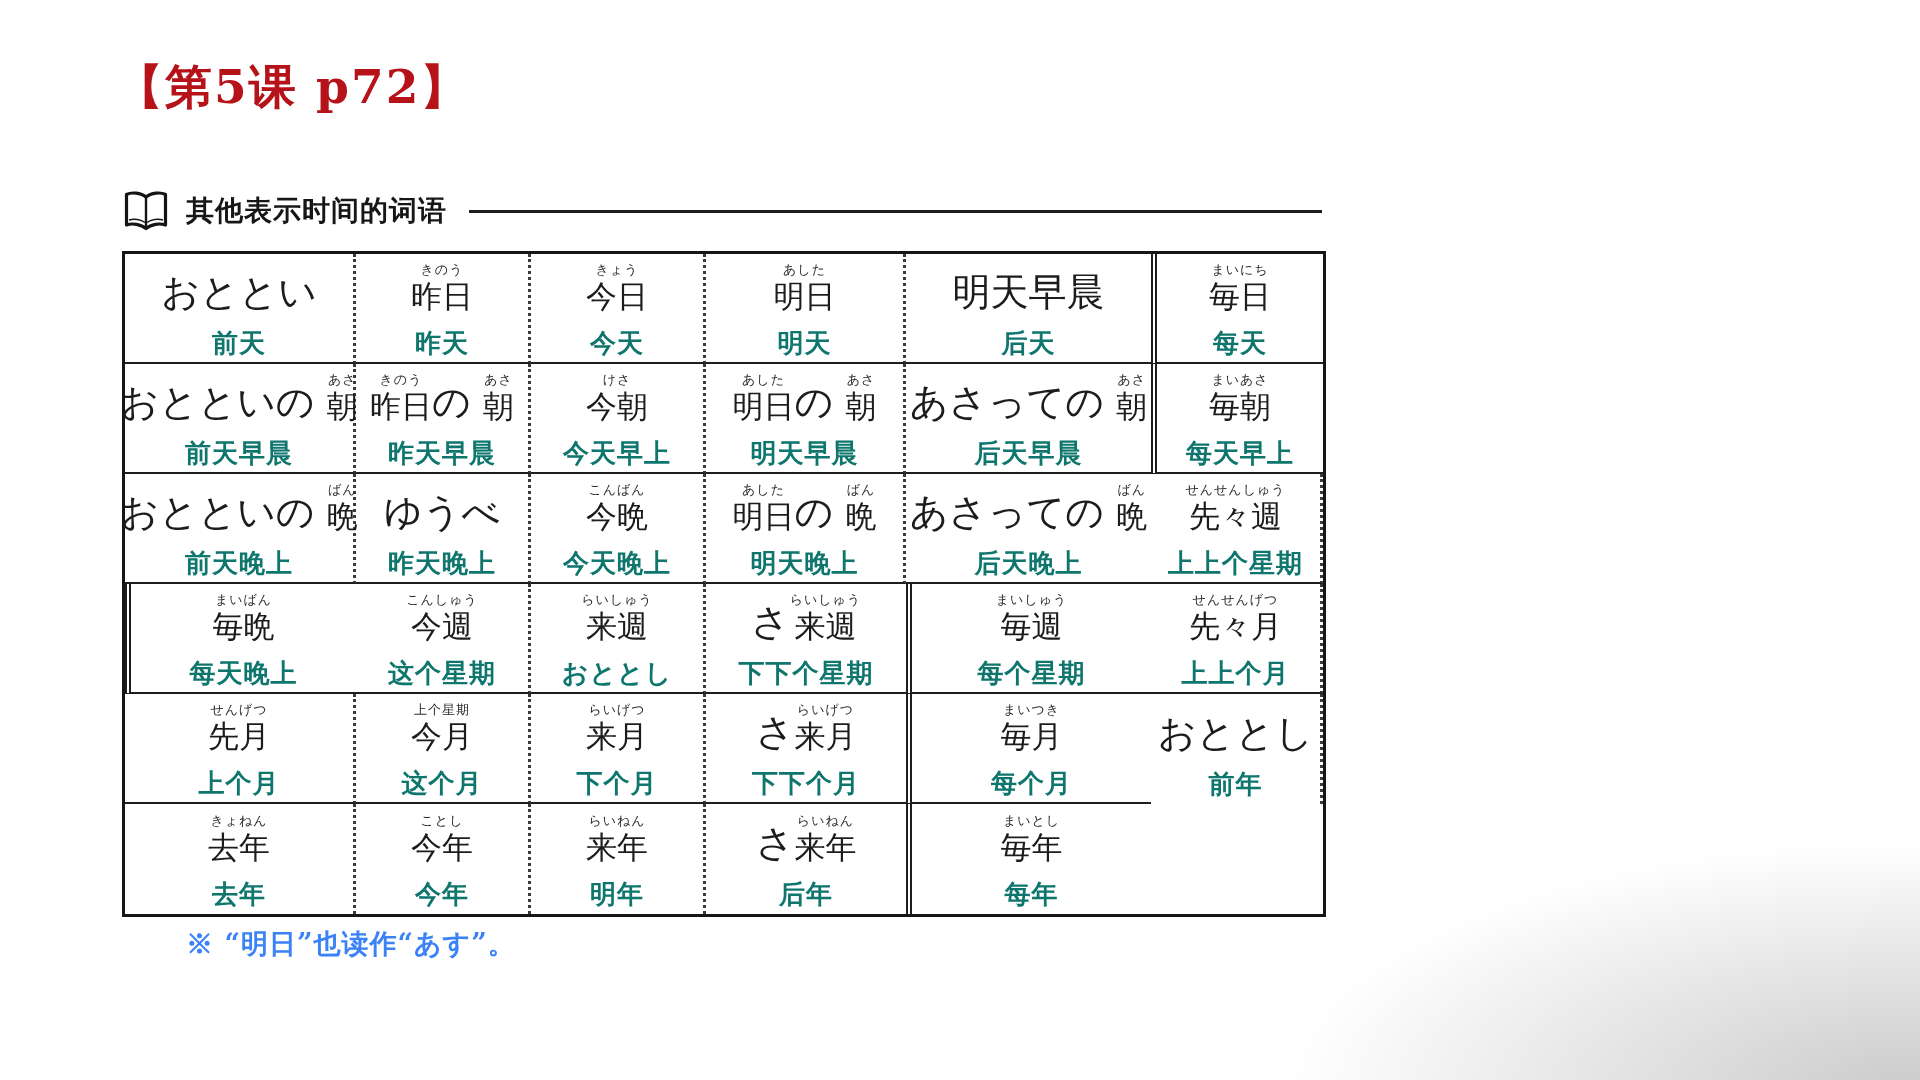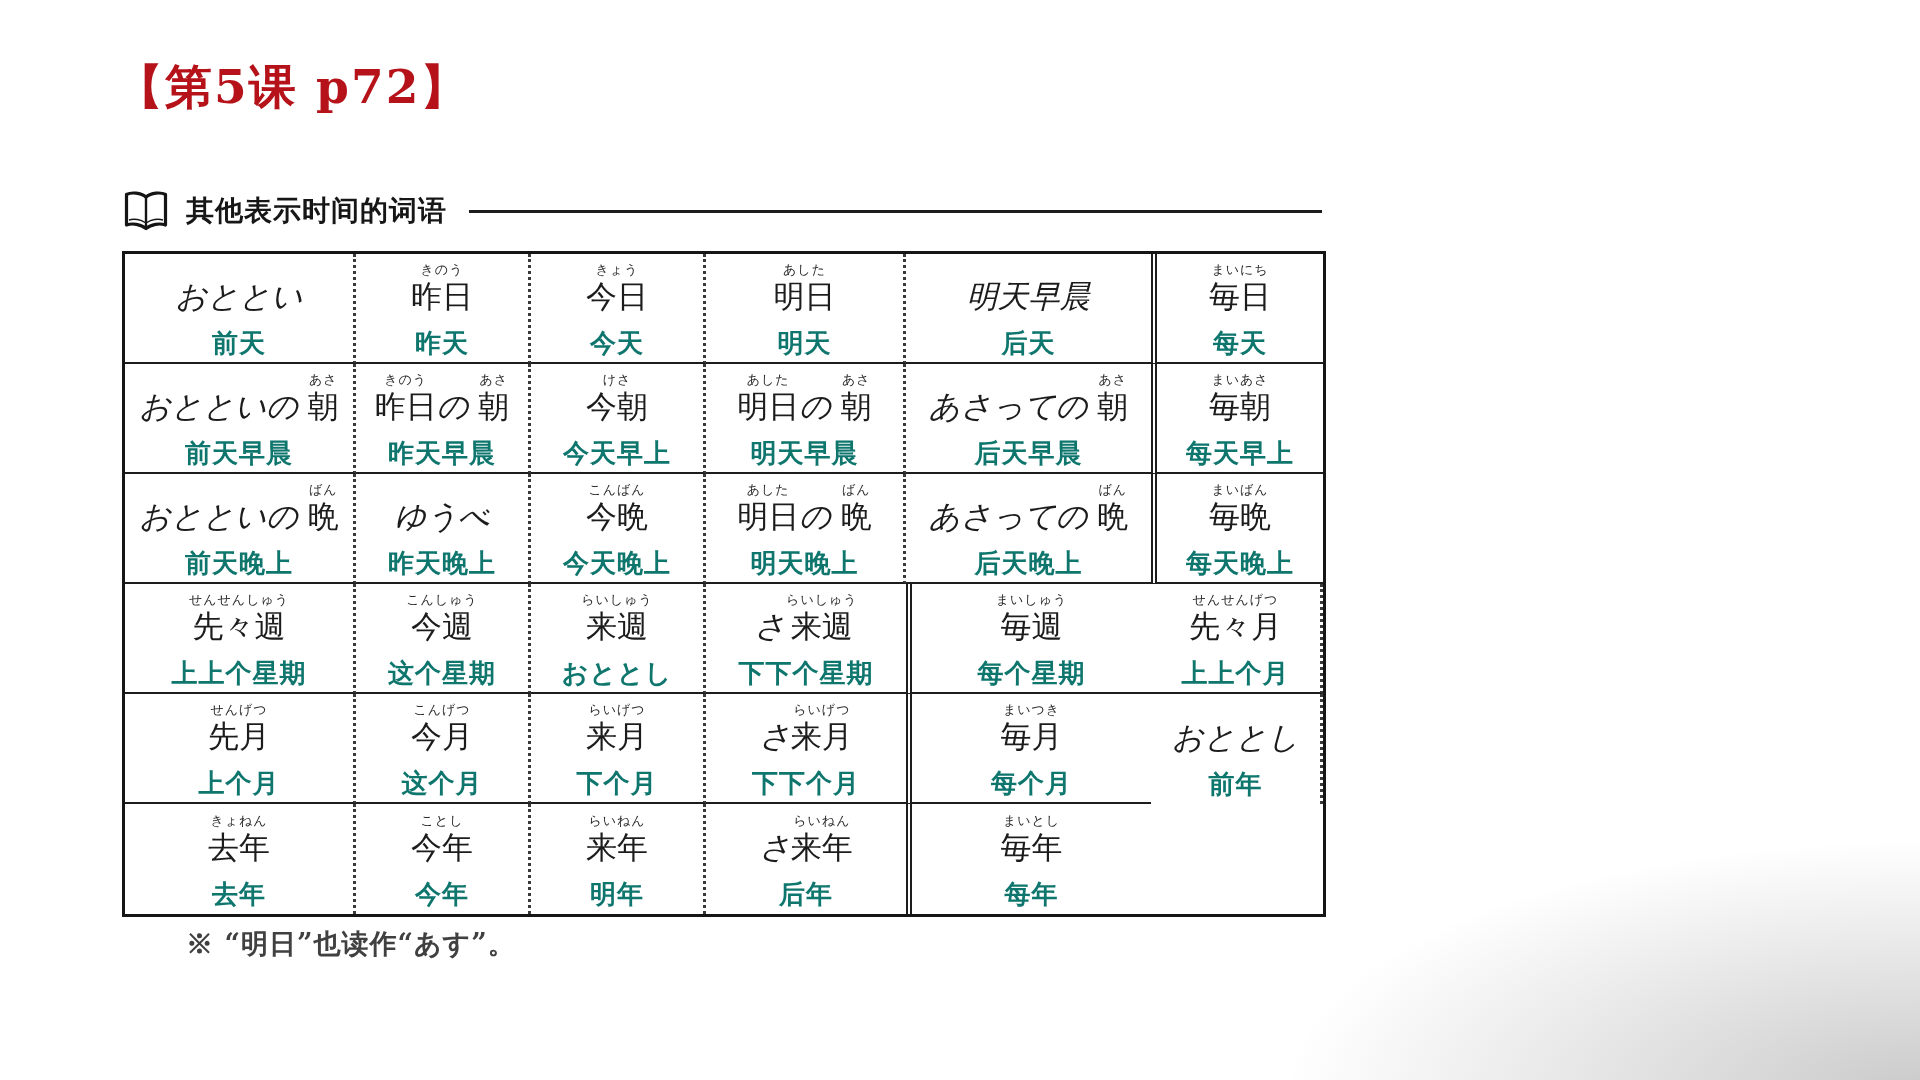--- a/index.html
+++ b/index.html
@@ -42,35 +42,35 @@
   }
   .cell.c4 { border-right:none; }
   .cell.c5 { border-right:none; border-left:6px double #1d1d1d; }
   .cell.r5 { border-bottom:none; }
 
   .jp {
     display:flex; align-items:flex-end; justify-content:center;
     height:56px; color:#1c1c1c;
     font-family:"DejaVu Serif", serif;
   }
-  .plain { font-size:31px; line-height:1.05; white-space:pre;font-style:italic; }
+  .plain { font-size:38px; line-height:1.05; white-space:pre; }
   .rbgroup { display:inline-flex; flex-direction:column; align-items:center; }
   .rt {
     font-size:13px; line-height:1; margin-bottom:4px; color:#2a2a2a;
     font-family:"DejaVu Sans", sans-serif; letter-spacing:1px; white-space:nowrap;
   }
   .rbase { font-size:31px; line-height:1.05; white-space:pre; }
   .cn {
     font-size:26px; font-weight:700; color:#0f766e;
     font-family:"DejaVu Sans", sans-serif; letter-spacing:1px;
   }
 
   .footnote {
     position:absolute; left:186px; top:926px;
-    font-size:27px; font-weight:600; color:#404040;
+    font-size:27px; font-weight:600; color:#3b82f6;
     font-family:"DejaVu Serif", serif; letter-spacing:1px;
   }
 
   .corner-shade {
     position:absolute; right:0; bottom:0; width:660px; height:250px;
     background:radial-gradient(ellipse at 100% 105%, rgba(90,90,90,0.32), rgba(90,90,90,0) 68%);
     pointer-events:none;
   }
 </style>
 </head>
@@ -248,38 +248,38 @@
       <div class="cell c4 r2">
         <div class="jp">
           <span class="plain">あさっての </span>
           <span class="rbgroup">
             <span class="rt">ばん</span>
             <span class="rbase">晩</span>
           </span>
         </div>
         <div class="cn">后天晚上</div>
       </div>
+      <div class="cell c0 r3">
+        <div class="jp">
+          <span class="rbgroup">
+            <span class="rt">せんせんしゅう</span>
+            <span class="rbase">先々週</span>
+          </span>
+        </div>
+        <div class="cn">上上个星期</div>
+      </div>
       <div class="cell c5 r2">
         <div class="jp">
           <span class="rbgroup">
             <span class="rt">まいばん</span>
             <span class="rbase">毎晩</span>
           </span>
         </div>
         <div class="cn">每天晚上</div>
       </div>
-      <div class="cell c0 r3">
-        <div class="jp">
-          <span class="rbgroup">
-            <span class="rt">せんせんしゅう</span>
-            <span class="rbase">先々週</span>
-          </span>
-        </div>
-        <div class="cn">上上个星期</div>
-      </div>
       <div class="cell c2 r3">
         <div class="jp">
           <span class="rbgroup">
             <span class="rt">こんしゅう</span>
             <span class="rbase">今週</span>
           </span>
         </div>
         <div class="cn">这个星期</div>
       </div>
       <div class="cell c3 r3">
@@ -324,21 +324,21 @@
           <span class="rbgroup">
             <span class="rt">せんげつ</span>
             <span class="rbase">先月</span>
           </span>
         </div>
         <div class="cn">上个月</div>
       </div>
       <div class="cell c2 r4">
         <div class="jp">
           <span class="rbgroup">
-            <span class="rt">こんげつ</span>
+            <span class="rt">上个星期</span>
             <span class="rbase">今月</span>
           </span>
         </div>
         <div class="cn">这个月</div>
       </div>
       <div class="cell c3 r4">
         <div class="jp">
           <span class="rbgroup">
             <span class="rt">らいげつ</span>
             <span class="rbase">来月</span>

